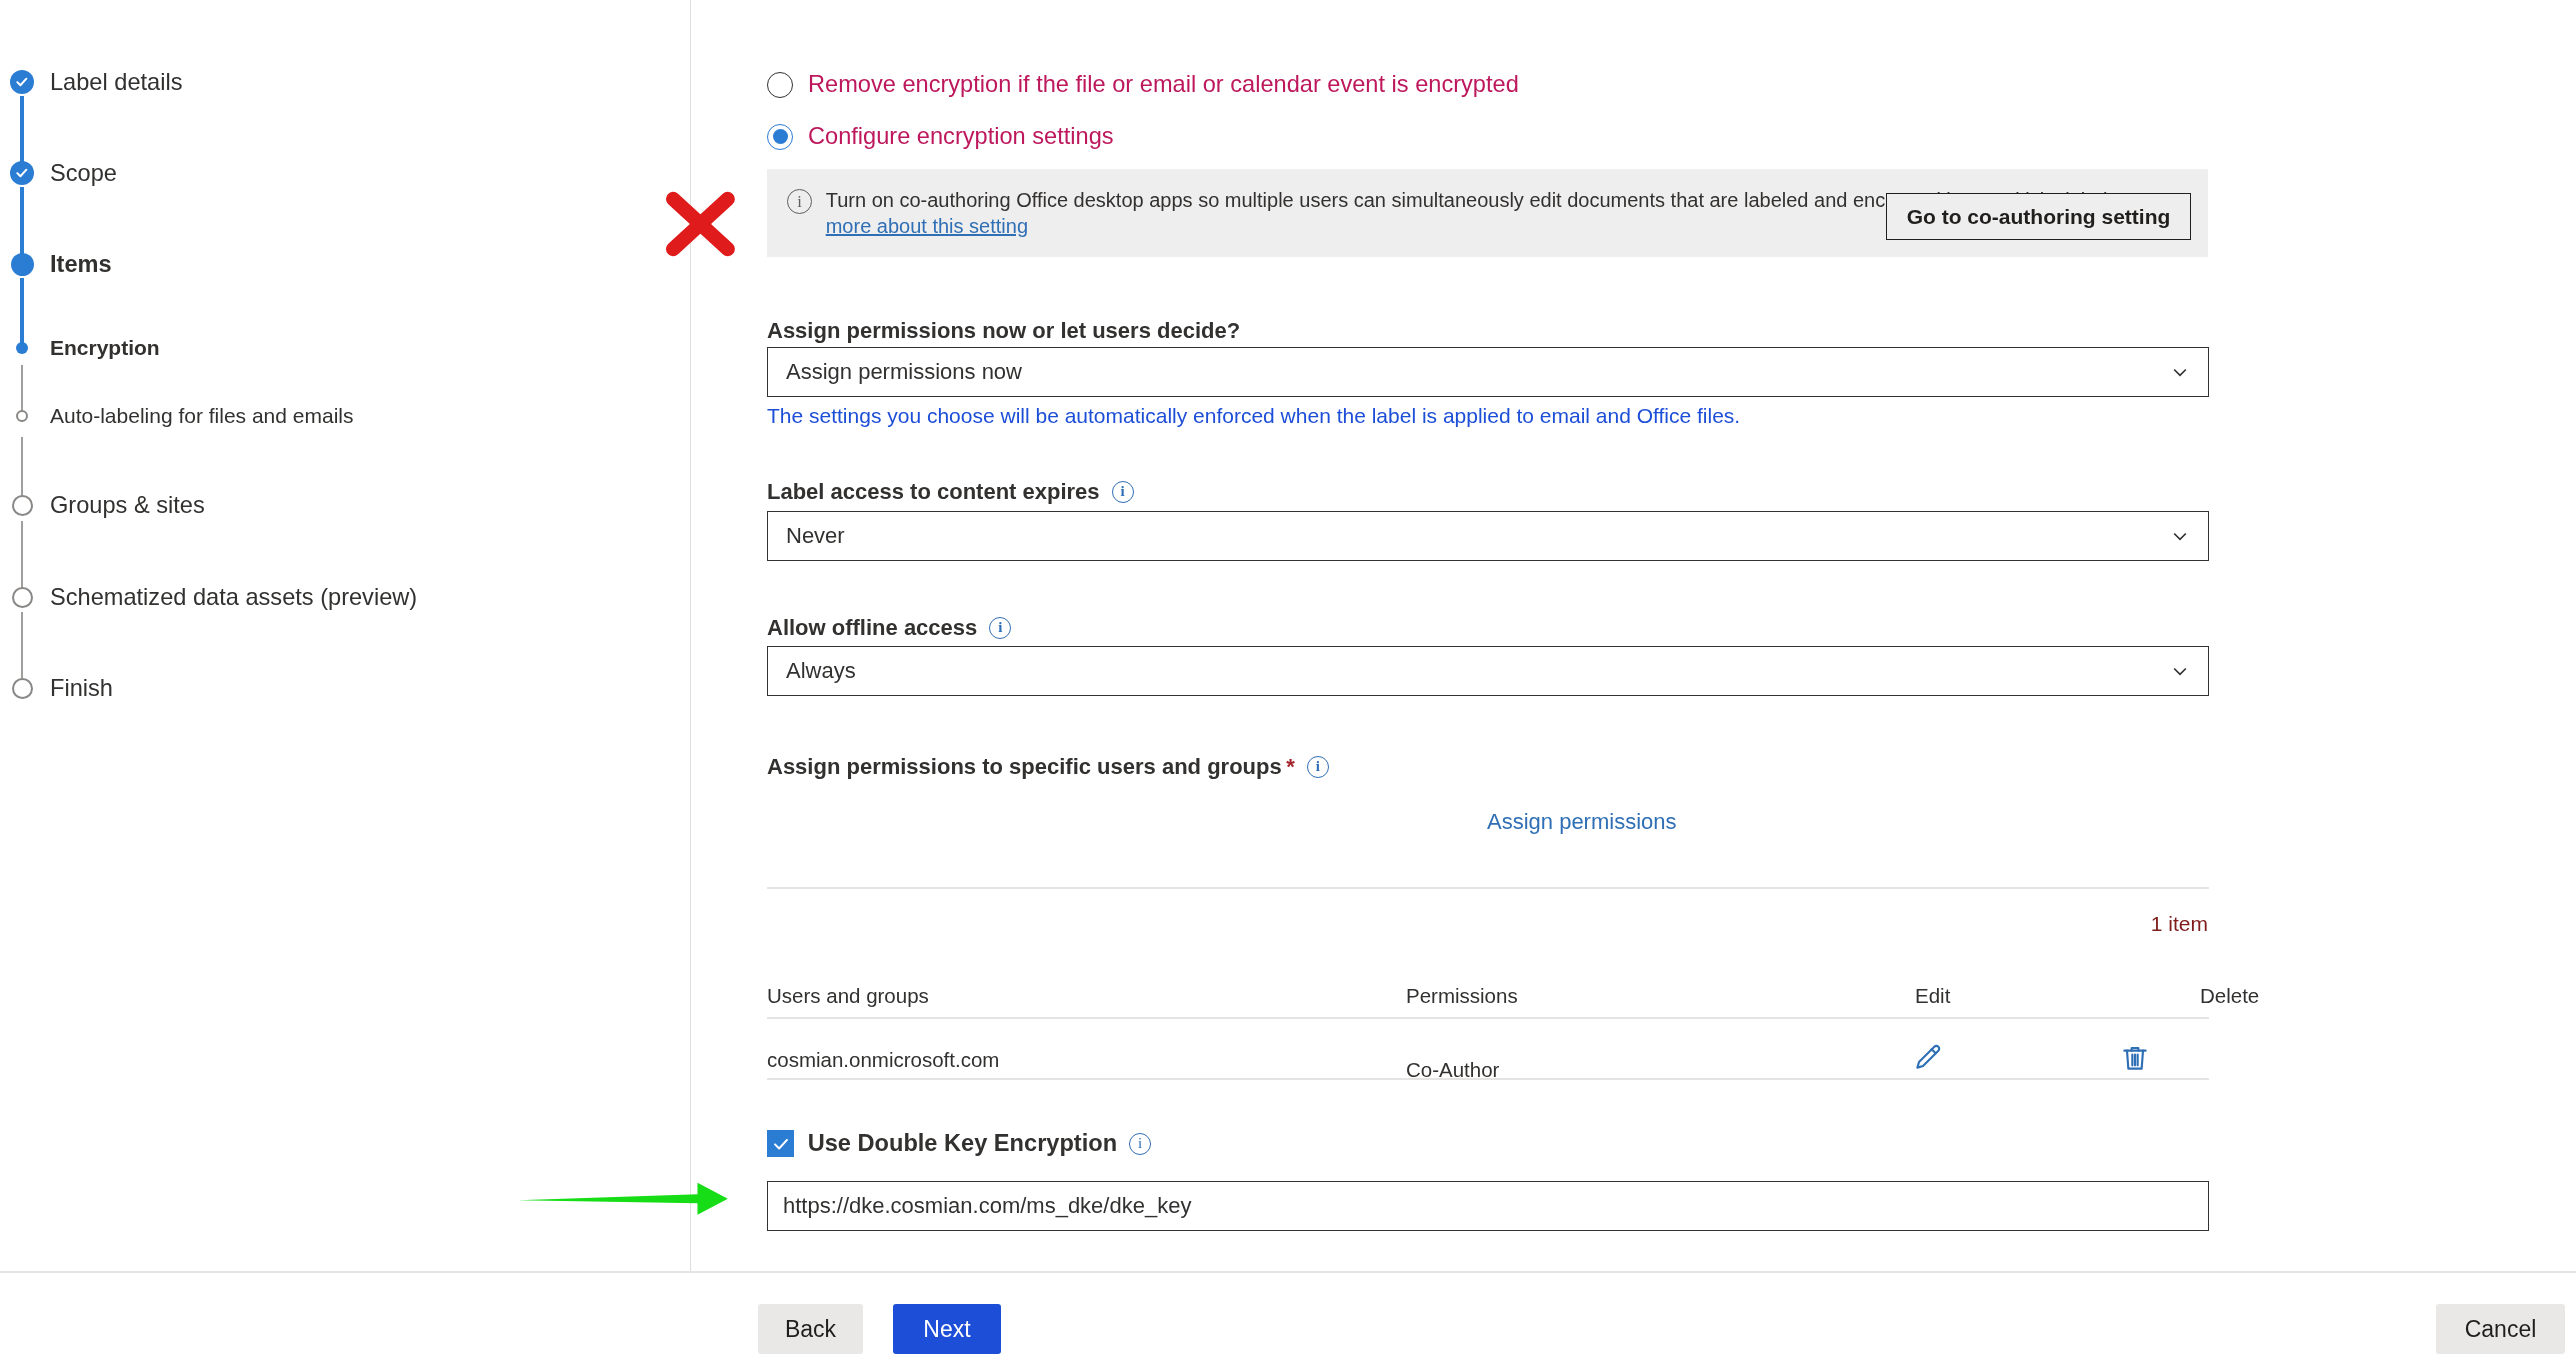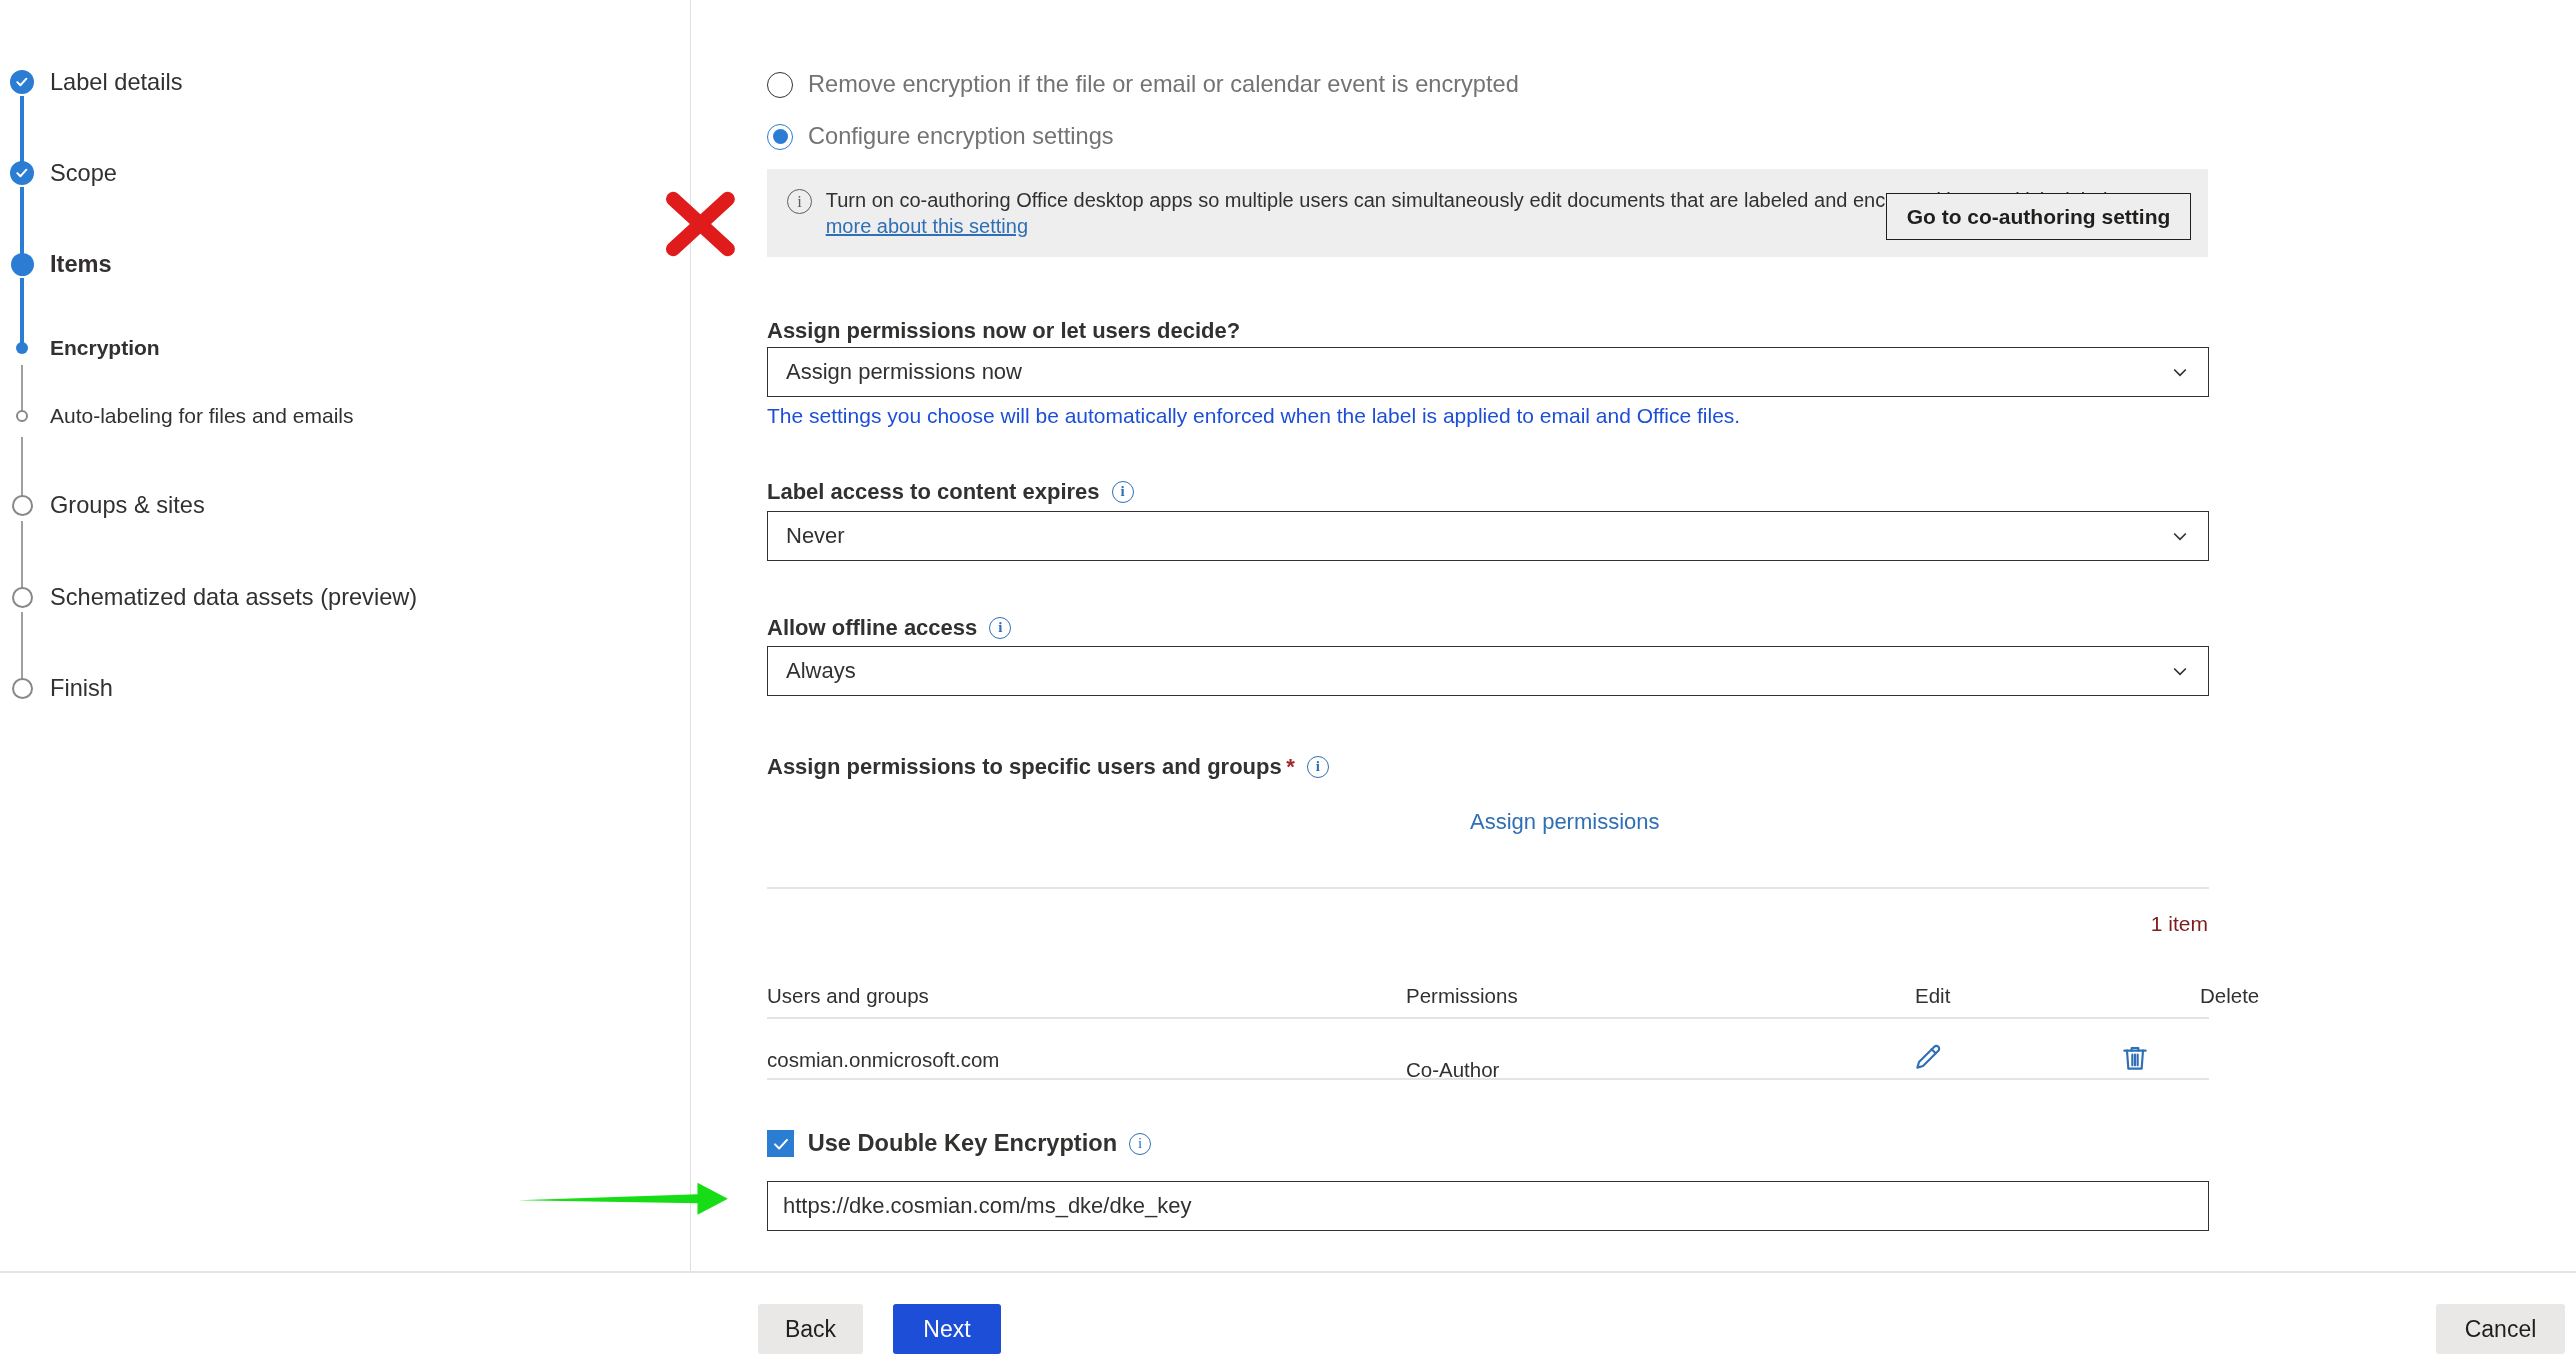--- a/index.html
+++ b/index.html
@@ -86,21 +86,21 @@
   .radio {
     width:26px; height:26px; border-radius:50%;
     border:1.5px solid #323130; background:#fff; flex:none;
     display:flex; align-items:center; justify-content:center;
   }
   .radio.sel { border-color:#2b7cd3; }
   .radio.sel::after {
     content:""; width:15px; height:15px; border-radius:50%; background:#2b7cd3;
   }
   .radio-label {
-    margin-left:15px; font-size:23.6px; color:#737373; white-space:nowrap;
+    margin-left:15px; font-size:23.6px; color:#be185d; white-space:nowrap;
   }
 
   
   .infobox {
     position:absolute; background:#efeeee;
     display:block;
   }
   .infobox .ib-row {
     display:flex; align-items:flex-start; padding:18px 20px 0 20px;
   }
@@ -144,20 +144,21 @@
   .dropdown .dd-val { font-size:22px; color:#323130; flex:1; }
   .dropdown .chev {
     width:20px; height:20px; flex:none; color:#323130;
   }
   .helper-text {
     position:absolute; font-size:21px; color:#1d4ed8; white-space:nowrap;
   }
   .link-btn {
     position:absolute; font-size:22px; color:#2f6fb5; cursor:pointer;
     white-space:nowrap;
+    margin-left:17px;
   }
 
   
   .hr {
     position:absolute; height:1.5px; background:#e6e4e2;
   }
   .item-count {
     position:absolute; font-size:21px; color:#7f1d1d; white-space:nowrap;
   }
   .th {

